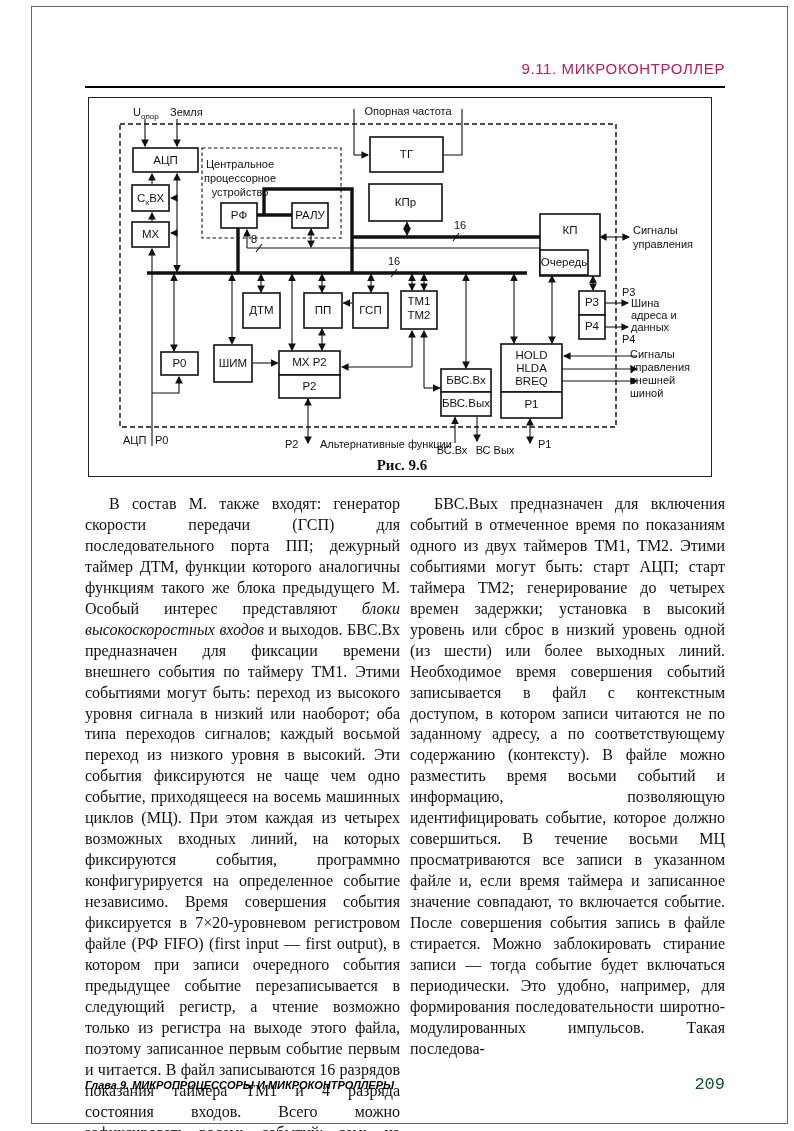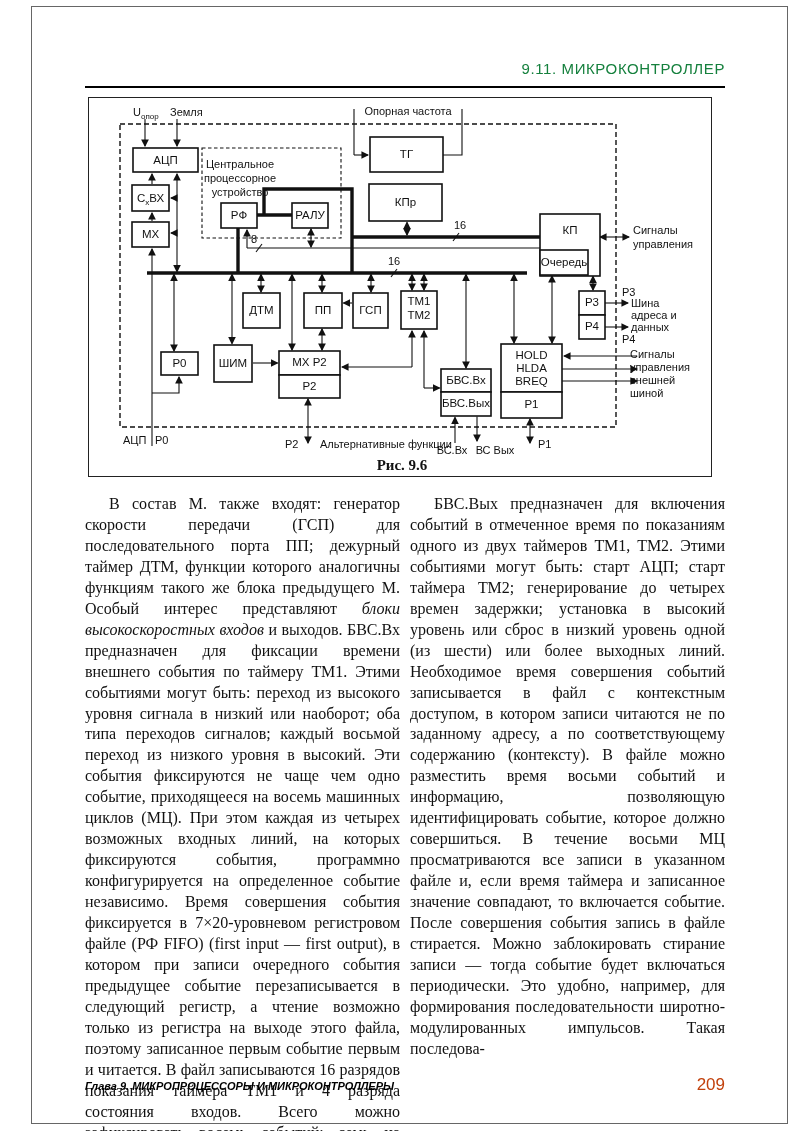--- a/index.html
+++ b/index.html
@@ -1,36 +1,36 @@
 <!DOCTYPE html>
 <html lang="ru"><head>
 <meta charset="utf-8">
 <style>
   html,body{margin:0;padding:0;background:#fff;}
   .page{position:relative;width:794px;height:1131px;background:#fff;overflow:hidden;
         font-family:"Liberation Serif",serif;color:#111;}
   .scan-frame{position:absolute;left:31px;top:6px;width:755px;height:1116px;
               border:1px solid #666;pointer-events:none;}
   .header{position:absolute;top:60px;left:85px;width:640px;text-align:right;
-          font-family:"Liberation Sans",sans-serif;font-size:15px;letter-spacing:.6px;color:#15803d;}
+          font-family:"Liberation Sans",sans-serif;font-size:15px;letter-spacing:.6px;color:#be185d;}
   .header-rule{position:absolute;top:86px;left:85px;width:640px;height:2px;background:#000;}
   .figure{position:absolute;left:88px;top:97px;width:624px;height:380px;}
   svg text{font-family:"Liberation Sans",sans-serif;font-size:11px;fill:#111;}
   svg text.blk{font-size:11.5px;text-anchor:middle;}
   svg text.cap{font-family:"Liberation Serif",serif;font-size:15px;font-weight:bold;text-anchor:middle;}
   .content{position:absolute;top:494px;left:85px;width:640px;display:flex;gap:10px;}
   .col{width:315px;font-size:16px;line-height:1.31;text-align:justify;}
   .col p{margin:0;}
   .indent{text-indent:24px;}
   .ital{font-style:italic;}
   .footer{position:absolute;top:1075px;left:85px;width:640px;display:flex;
           justify-content:space-between;align-items:baseline;text-align:center;}
   .footer-left{font-family:"Liberation Sans",sans-serif;font-size:11px;font-weight:bold;
                font-style:italic;color:#000;}
-  .footer-num{font-family:Liberation Sans, sans-serif;font-size:17px;color:#c2410c;}
+  .footer-num{font-family:Liberation Mono, monospace;font-size:17px;color:#14532d;}
 </style>
 </head>
 <body>
 
 <div class="page">
   <div class="scan-frame"></div>
 
   <div class="header">9.11. МИКРОКОНТРОЛЛЕР</div>
   <div class="header-rule"></div>
 

